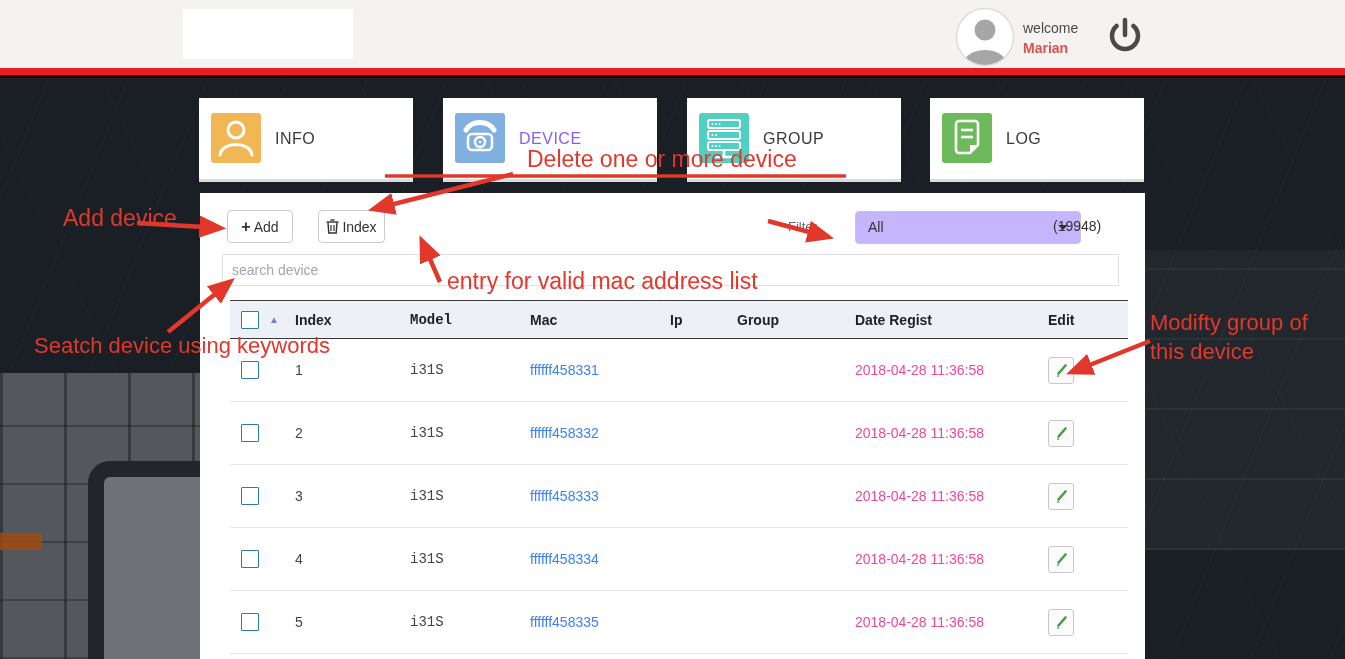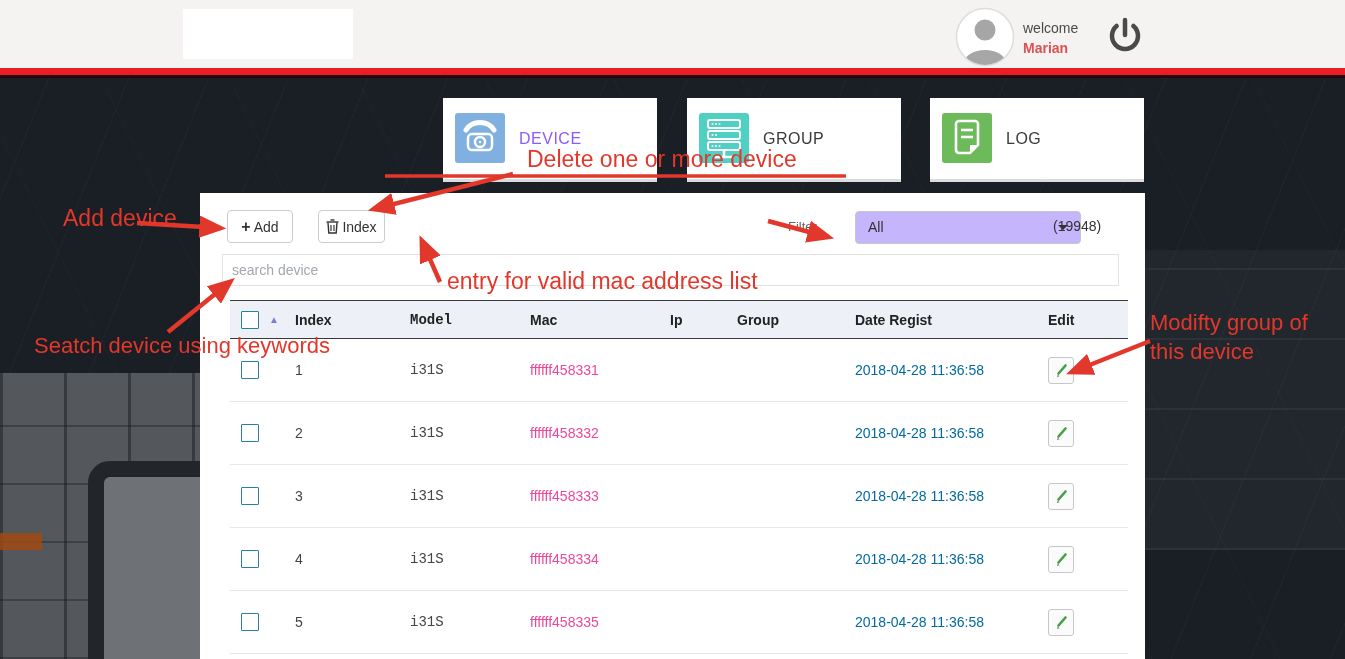--- a/index.html
+++ b/index.html
@@ -60,24 +60,24 @@
   .search-input::placeholder{color:#a2a8ae;}
   
   .dtable{position:absolute;left:30px;top:107px;width:898px;}
   .thead{display:flex;height:37px;background:#edf1f7;border-top:1px solid #3a3a3a;border-bottom:1px solid #3a3a3a;
      align-items:center;font-weight:bold;font-size:14px;color:#222;}
   .trow{display:flex;height:62px;align-items:center;border-bottom:1px solid #e6e6e6;font-size:14px;color:#444;background:#fff;}
   .col{box-sizing:border-box;}
   .c-check{width:57px;padding-left:11px;display:flex;align-items:center;gap:10px;}
   .c-index{width:113px;padding-left:8px;}
   .c-model{width:120px;padding-left:10px;font-family:Liberation Mono, monospace;}
-  .c-mac{width:140px;padding-left:10px;color:#ec4899;}
+  .c-mac{width:140px;padding-left:10px;color:#3b82f6;}
   .c-ip{width:67px;padding-left:10px;}
   .c-group{width:118px;padding-left:10px;}
-  .c-date{width:195px;padding-left:10px;color:#0369a1;}
+  .c-date{width:195px;padding-left:10px;color:#ec4899;}
   .c-edit{width:88px;padding-left:8px;}
   .thead .c-mac,.thead .c-date{color:#222;}
   .checkbox{display:inline-block;width:16px;height:16px;border:1px solid #2a7f9e;background:#fff;border-radius:1px;cursor:pointer;}
   .sort-arrow{font-size:10px;color:#7b7fd0;cursor:pointer;}
   .edit-btn{width:26px;height:27px;border:1px solid #c7c7c7;border-radius:3px;background:#fbfbfb;cursor:pointer;
      display:flex;align-items:center;justify-content:center;padding:0;}
   
   .ann{position:absolute;color:#e2372b;z-index:5;font-family:Liberation Sans, sans-serif;}
   .ann-add{left:63px;top:205px;font-size:23px;}
   .ann-del{left:527px;top:146px;font-size:23px;}
@@ -119,20 +119,29 @@
     </div>
     <button class="power-btn">
       <svg width="40" height="42" viewBox="0 0 38 42">
         <path d="M10.6,11 A13,13 0 1 0 27.4,11" fill="none" stroke="#4a4a4a" stroke-width="4.5" stroke-linecap="round"></path>
         <line x1="19" y1="5" x2="19" y2="20" stroke="#4a4a4a" stroke-width="4.5" stroke-linecap="round"></line>
       </svg>
     </button>
   </div>
   <div class="redline"></div>
 
+  <div class="nav-card" style="left:199px">
+    <div class="icon-sq" style="background:#f2b755">
+      <svg width="50" height="50" viewBox="0 0 50 50">
+        <circle cx="25" cy="17" r="8" fill="none" stroke="#fff" stroke-width="3"></circle>
+        <path d="M9,42 C11,28 39,28 41,42" fill="none" stroke="#fff" stroke-width="3" stroke-linecap="round"></path>
+      </svg>
+    </div>
+    <span class="nav-label">INFO</span>
+  </div>
 
   <div class="nav-card active" style="left:443px">
     <div class="icon-sq" style="background:#7fb0e0">
       <svg width="50" height="50" viewBox="0 0 50 50">
         <path d="M11,17 C17,7 33,7 39,17" fill="none" stroke="#fff" stroke-width="5" stroke-linecap="round"></path>
         <rect x="13" y="21" width="24" height="16" rx="4" fill="none" stroke="#fff" stroke-width="2.5"></rect>
         <circle cx="25" cy="29" r="5" fill="none" stroke="#fff" stroke-width="2.5"></circle>
         <circle cx="25" cy="29" r="1.3" fill="#fff"></circle>
       </svg>
     </div>

